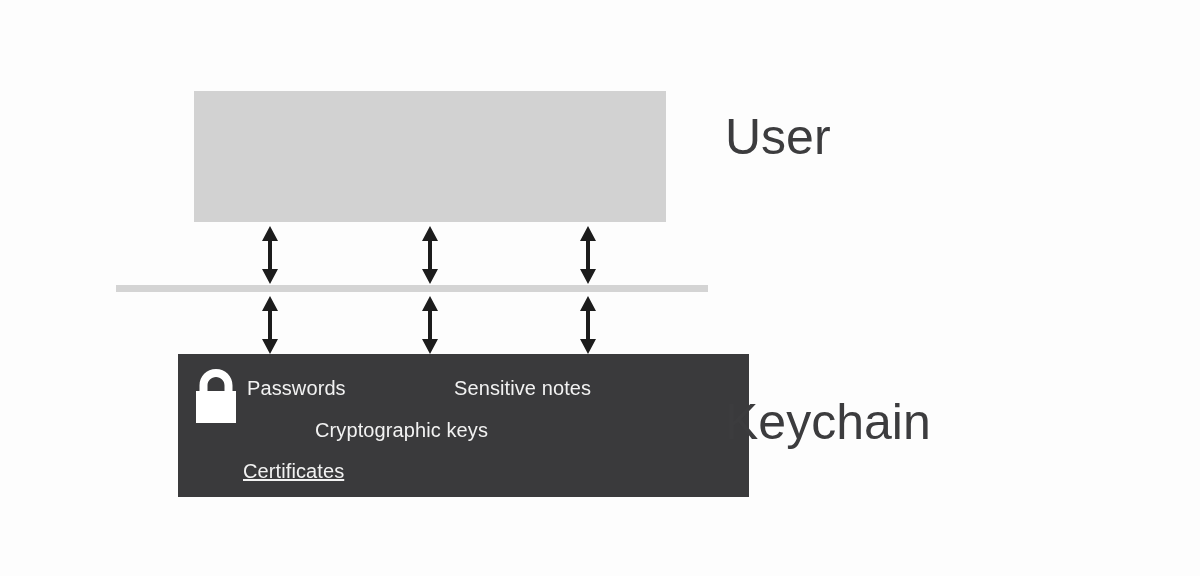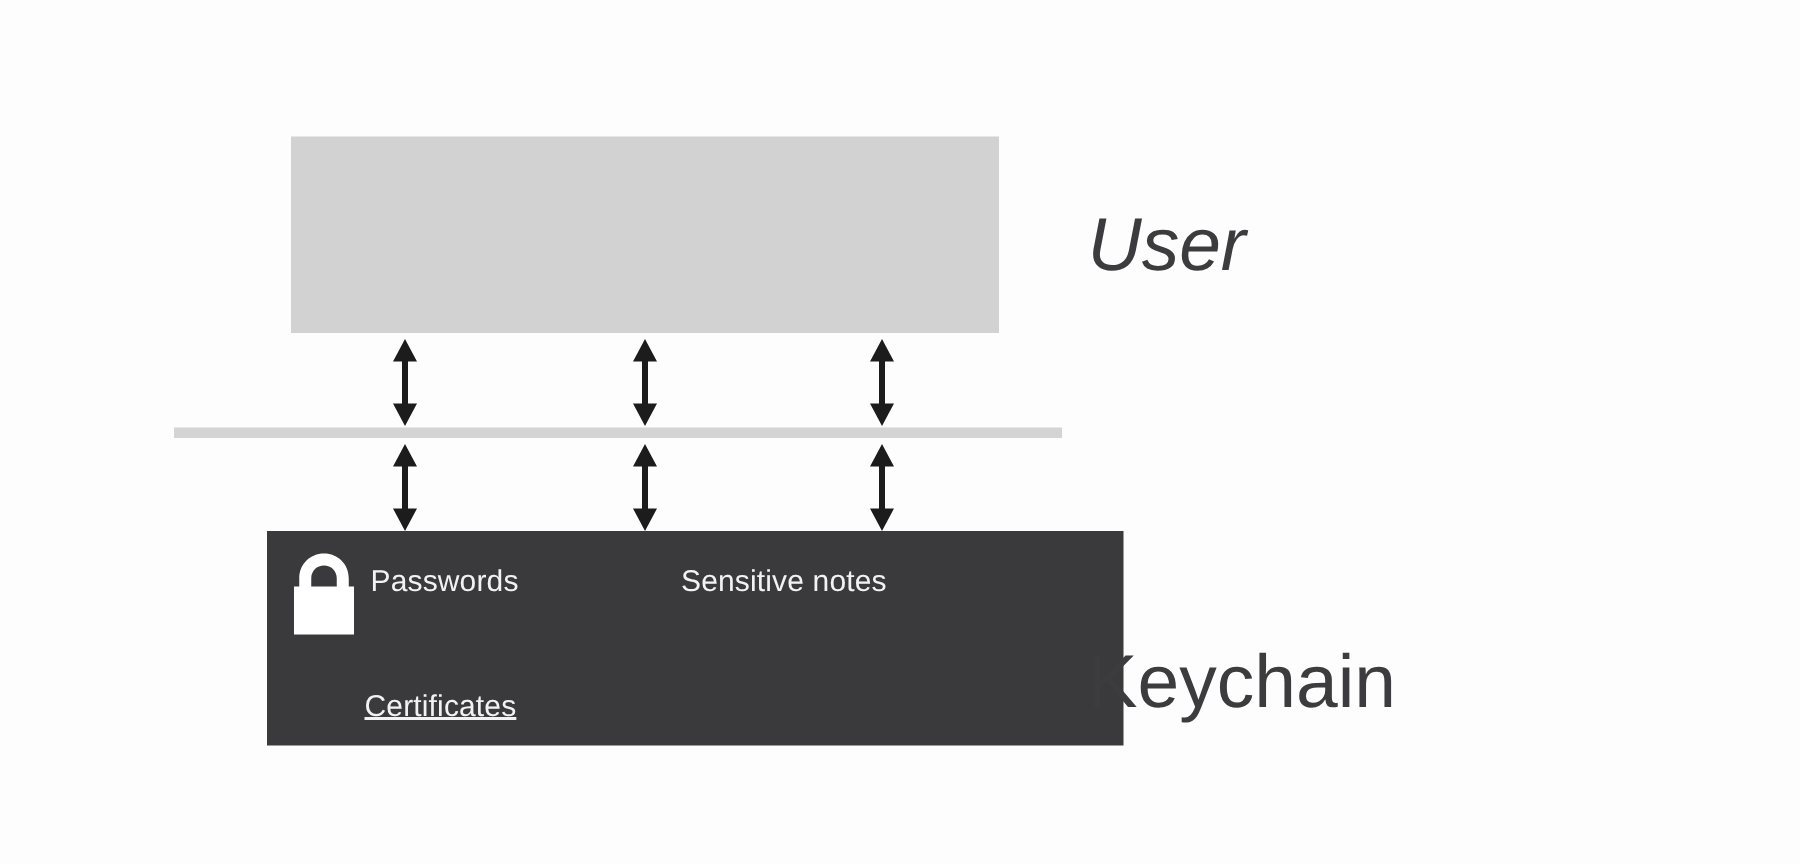--- a/index.html
+++ b/index.html
@@ -92,48 +92,46 @@
   .arrow-lower { top: 296px; height: 58px; }
 
   .arrow-col-1 { left: 257px; }
   .arrow-col-2 { left: 417px; }
   .arrow-col-3 { left: 575px; }
 
   
   .label-user {
     position: absolute;
     left: 725px;
-    top: 138px;
+    top: 112px;
     font-size: 50px;
     color: #3c3c3e;
     line-height: 1;
     white-space: nowrap;
     font-weight: 400;
-    font-style: italic;
   }
   .label-api {
     position: absolute;
     left: 725px;
     top: 274px;
     font-size: 26px;
     color: #3c3c3e;
     line-height: 1;
     white-space: nowrap;
     font-weight: 400;
   }
   .label-keychain {
     position: absolute;
     left: 725px;
     top: 397px;
     font-size: 50px;
     color: #3c3c3e;
     line-height: 1;
     white-space: nowrap;
     font-weight: 400;
-    margin-top: 32px;
   }
 </style>
 </head>
 <body>
 
 <div id="diagram-canvas">
 
   <div class="user-block"></div>
 
   <div class="arrow arrow-upper arrow-col-1">
@@ -175,20 +173,21 @@
     <div class="lock-icon">
       <svg width="48" height="56" viewBox="0 0 48 56" xmlns="http://www.w3.org/2000/svg">
         <path d="M24 1 C14.6 1 7.5 8.2 7.5 17.5 L7.5 24 L15.5 24 L15.5 17.5 C15.5 12.6 19.3 9 24 9 C28.7 9 32.5 12.6 32.5 17.5 L32.5 24 L40.5 24 L40.5 17.5 C40.5 8.2 33.4 1 24 1 Z" fill="#ffffff"></path>
         <rect x="4" y="23" width="40" height="32" fill="#ffffff"></rect>
       </svg>
     </div>
 
     <div class="keychain-items">
       <span class="kc-item kc-row1-left">Passwords</span>
       <span class="kc-item kc-row1-right">Sensitive notes</span>
+      <span class="kc-item kc-row2">Cryptographic keys</span>
       <span class="kc-item kc-row3-left">Certificates</span>
     </div>
   </div>
 
   <div class="label-user">User</div>
   <div class="label-keychain">Keychain</div>
 
 </div>
 
 </body></html>

